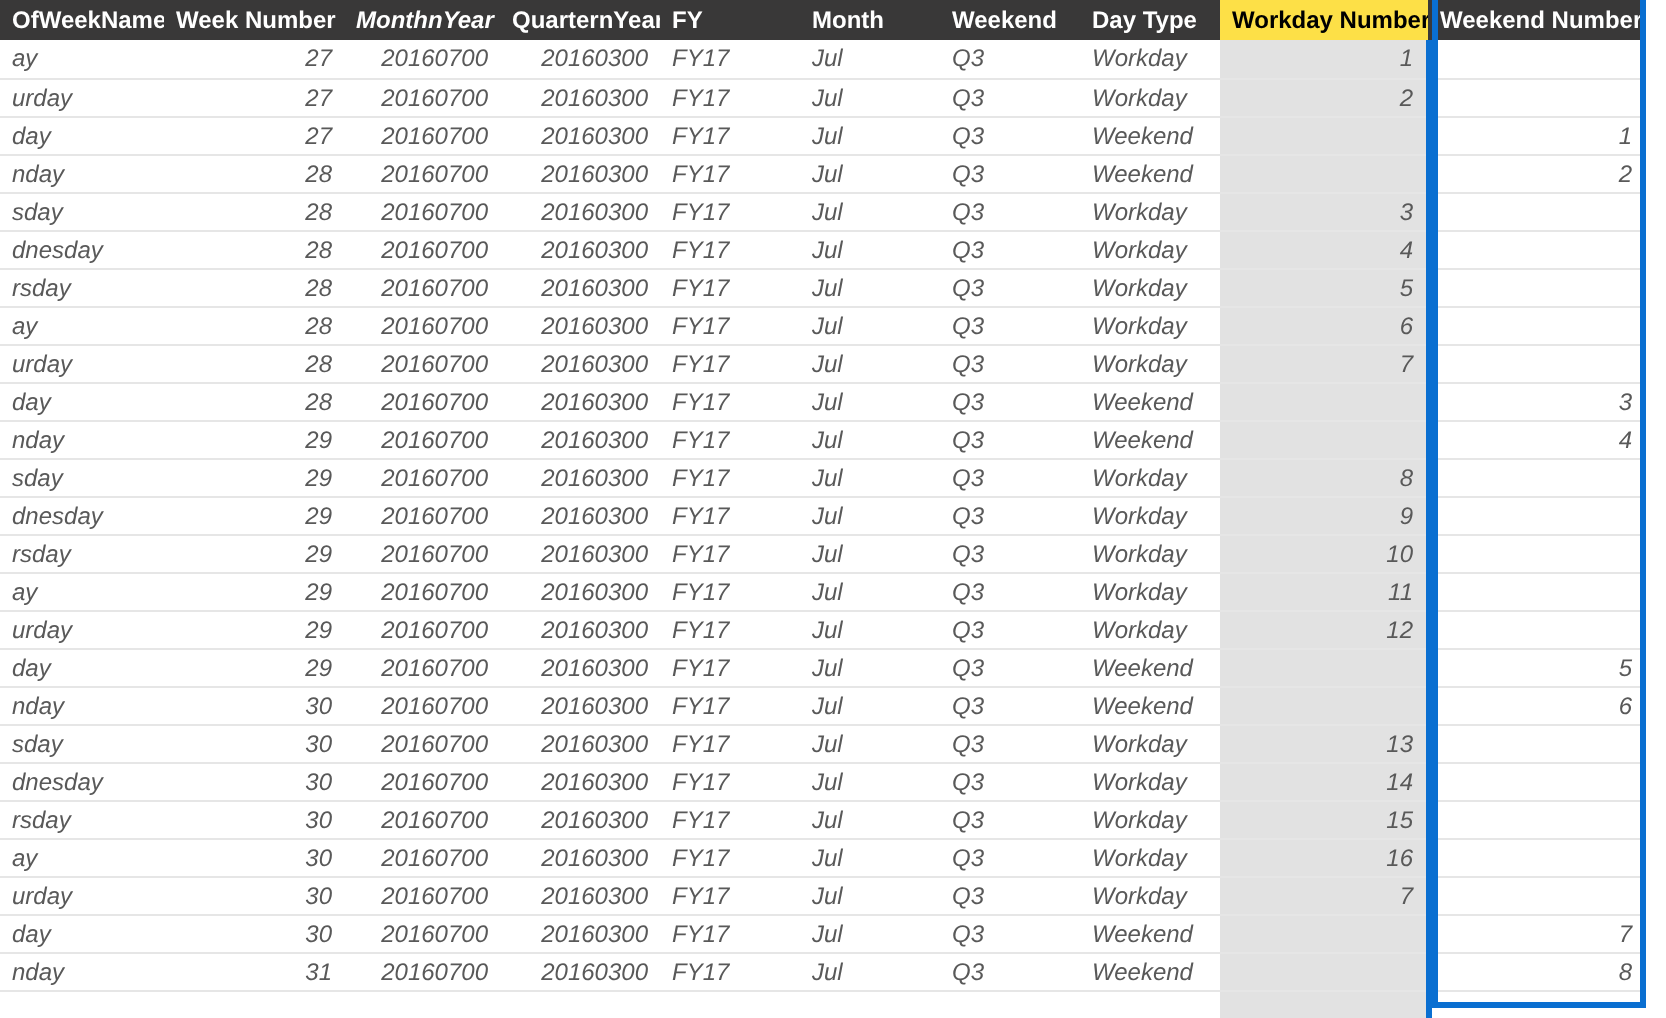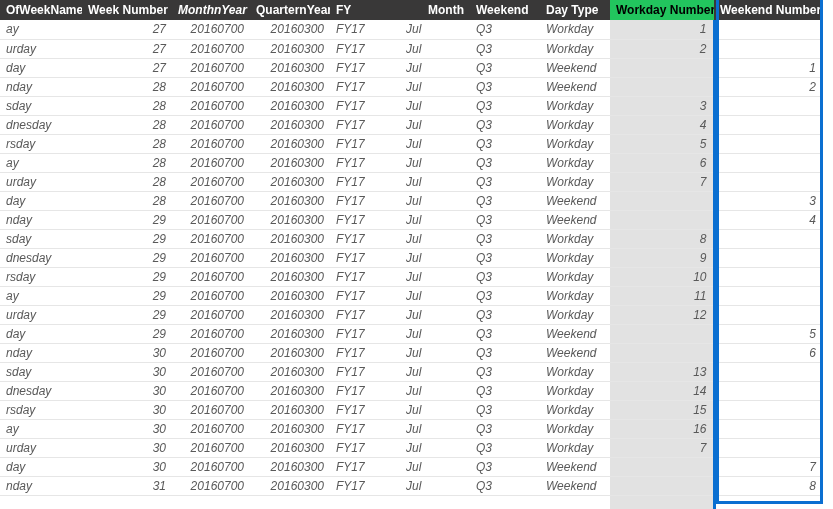--- a/index.html
+++ b/index.html
@@ -11,37 +11,37 @@
     color: #fff;
     font-weight: 600;
     text-align: left;
     padding: 3px 6px;
     height: 20px;
     white-space: nowrap;
     overflow: hidden;
     position: sticky;
     top: 0;
   }
-  thead th.selected { background: #22c55e; color: #000; margin-left: 20px; }
+  thead th.selected { background: #fde047; color: #000; margin-left: 20px; }
   tbody td {
     padding: 1px 6px;
     height: 19px;
     color: #595959;
     border-bottom: 1px solid #e6e6e6;
     white-space: nowrap;
     overflow: hidden;
     font-style: italic;
   }
   tbody td.num { text-align: right; }
   .col-dow { width: 82px; }
   .col-wn  { width: 90px; }
   .col-my  { width: 78px; font-style: italic; }
   .col-qy  { width: 80px; }
   .col-fy  { width: 70px; margin-top: 33px; }
-  .col-mo  { width: 70px; text-align: right; }
+  .col-mo  { width: 70px; }
   .col-qt  { width: 70px; }
   .col-dt  { width: 70px; }
   .col-wd  { width: 104px; }
   .col-we  { width: 108px; }
   .col-pad { width: 11px; }
   tbody td.selcol {
     background: #e2e2e2 !important;
     border-right: 3px solid #0a6fd1;
   }
   

